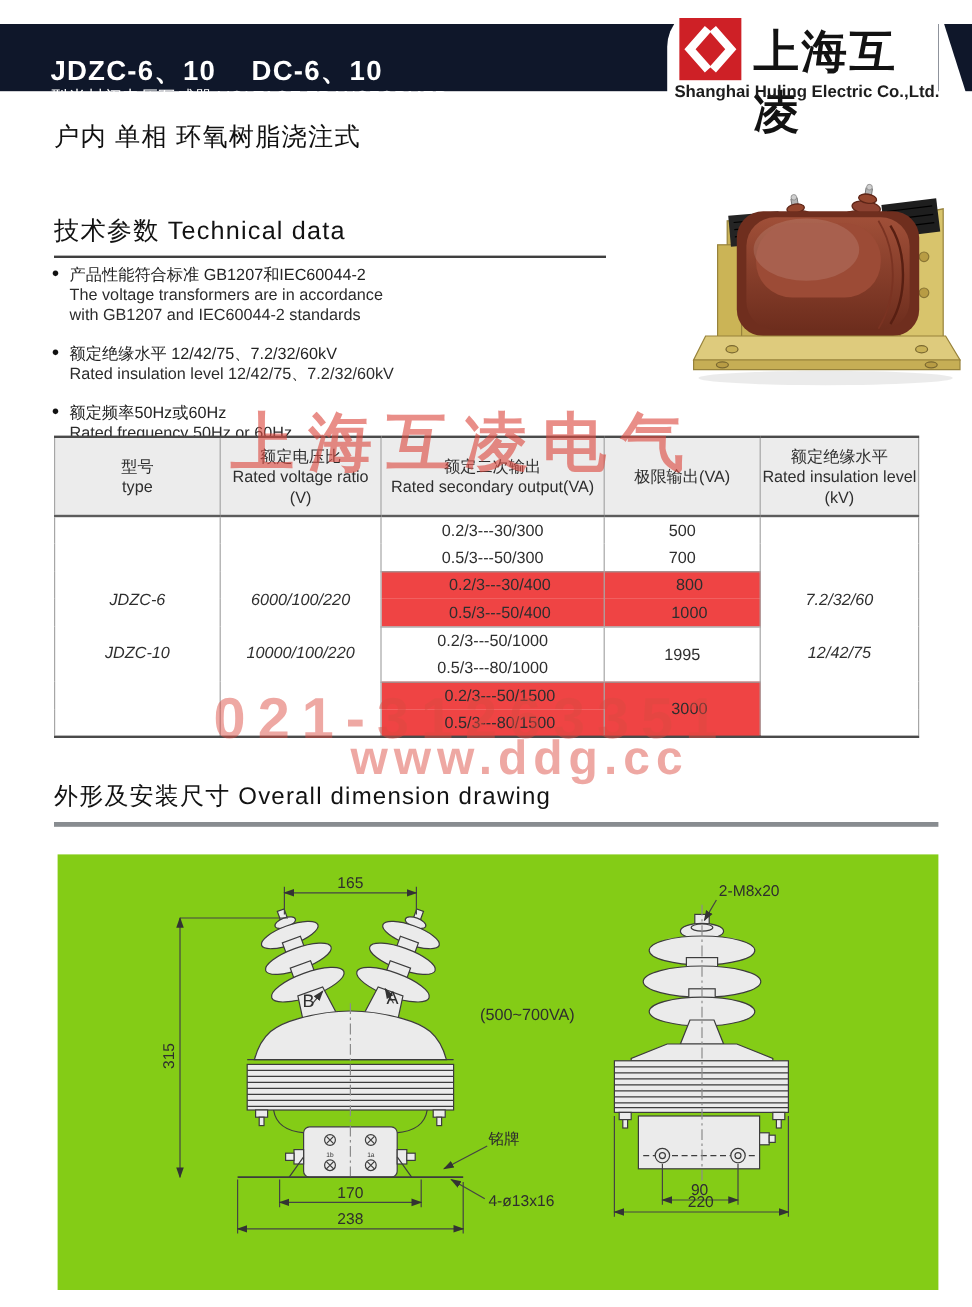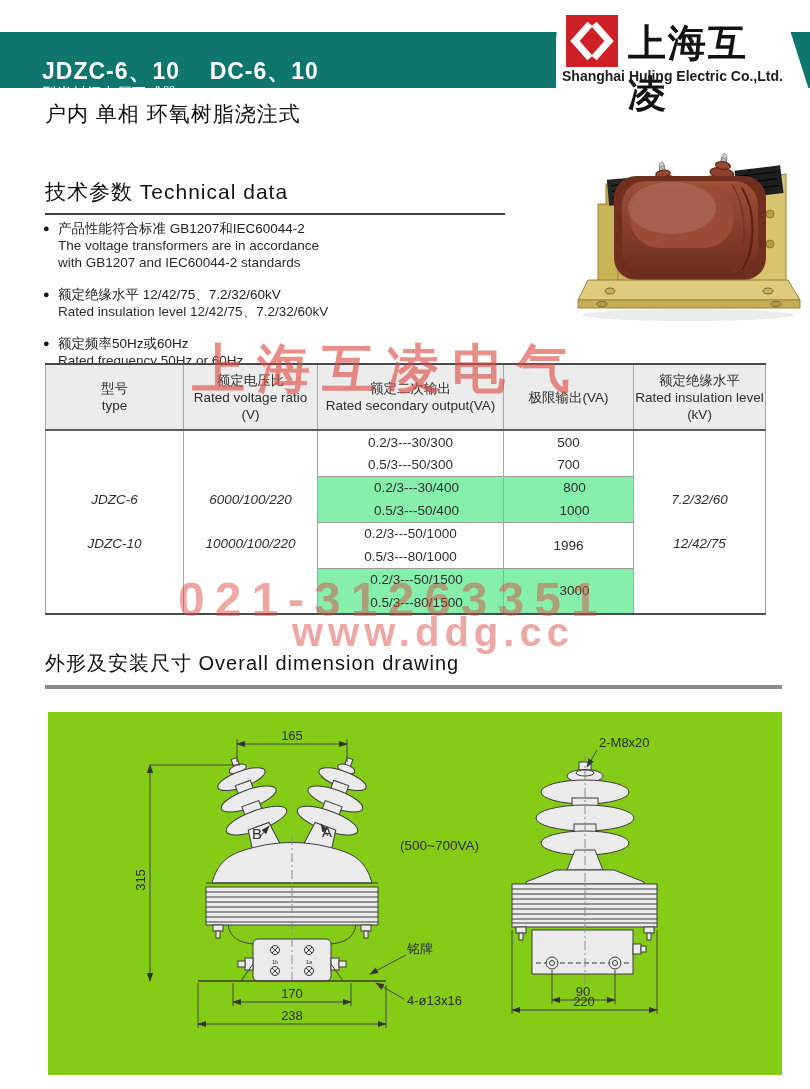--- a/index.html
+++ b/index.html
@@ -1,21 +1,21 @@
 <!DOCTYPE html>
 <html><head>
 <meta charset="utf-8">
 <style>
   * { margin:0; padding:0; box-sizing:border-box; }
   html,body { background:#fff; }
   body { font-family:"Liberation Sans", sans-serif; }
   #page { position:relative; width:810px; height:1089px; background:#fff; overflow:hidden; margin:0 auto; }
 
   
-  .topbar { position:absolute; left:0; top:32px; width:810px; height:56px; background:#0f766e; }
+  .topbar { position:absolute; left:0; top:20px; width:810px; height:56px; background:#0f172a; }
   .model-title { position:absolute; left:42px; top:24px; color:#fff; font-size:23px; font-weight:bold; letter-spacing:1px; white-space:pre; }
   .model-sub { position:absolute; left:42px; top:52px; color:#fff; font-size:14.5px; letter-spacing:0.5px; white-space:pre; }
   .logo-plate { position:absolute; left:556px; top:5px; width:226px; height:85px; background:#fff; border-top-left-radius:34px; z-index:2; }
   .logo-plate-slant { position:absolute; left:782px; top:5px; width:27px; height:85px; background:#fff;
       clip-path:polygon(0 0, 100% 100%, 0 100%); z-index:2; }
   .logo-red { position:absolute; left:10px; top:10px; width:52px; height:52px; }
   .brand-cn { position:absolute; left:72px; top:13px; font-size:38px; font-weight:bold; color:#121212; letter-spacing:2px; }
   .brand-en { position:absolute; left:6px; top:63px; font-size:14px; font-weight:bold; color:#1d1d1d; white-space:nowrap; }
 
   
@@ -35,21 +35,21 @@
 
   
   .spec-table { position:absolute; left:45px; top:363px; width:720px; border-collapse:collapse; table-layout:fixed;
       font-size:13.5px; color:#2e2e2e; }
   .spec-table th { border:1px solid #a6a6a6; border-top:2px solid #4a4a4a; border-bottom:2px solid #5c5c5c;
       background:#ececec; font-weight:normal; height:66px; text-align:center; vertical-align:middle; line-height:17px; }
   .spec-table td { border-left:1px solid #a6a6a6; border-right:1px solid #a6a6a6; text-align:center; vertical-align:middle;
       height:23px; padding:0;margin-top:48px; }
   .spec-table { border:1px solid #a6a6a6; border-top:2px solid #4a4a4a; border-bottom:2px solid #4a4a4a; }
   .spec-table tr.gs > td { border-top:1px solid #9a9a9a; }
-  .spec-table tr.shade > td, .spec-table td.shade { background:#86efac;padding-left:12px; }
+  .spec-table tr.shade > td, .spec-table td.shade { background:#ef4444;padding-left:12px; }
   .dual div { line-height:44px;font-style:italic; }
 
   
   .wm { position:absolute; color:#dc4a41; font-weight:bold; pointer-events:none; z-index:5; white-space:nowrap; }
   .wm-brand { left:192px; top:334px; font-size:53px; letter-spacing:12px; opacity:0.62; }
   .wm-phone { left:178px; top:572px; font-size:48px; letter-spacing:10px; opacity:0.48; }
   .wm-site  { left:292px; top:610px; font-size:40px; letter-spacing:5px; opacity:0.48; }
 
   
   .sec-head2 { position:absolute; left:45px; top:650px; width:737px; font-size:20px; color:#121212; letter-spacing:1px;
@@ -202,21 +202,21 @@
       <tr class="gs shade">
         <td>0.2/3---30/400</td>
         <td>800</td>
       </tr>
       <tr class="shade">
         <td>0.5/3---50/400</td>
         <td>1000</td>
       </tr>
       <tr class="gs">
         <td>0.2/3---50/1000</td>
-        <td rowspan="2">1996</td>
+        <td rowspan="2">1995</td>
       </tr>
       <tr>
         <td>0.5/3---80/1000</td>
       </tr>
       <tr class="gs shade">
         <td>0.2/3---50/1500</td>
         <td rowspan="2" class="shade">3000</td>
       </tr>
       <tr class="shade">
         <td>0.5/3---80/1500</td>

